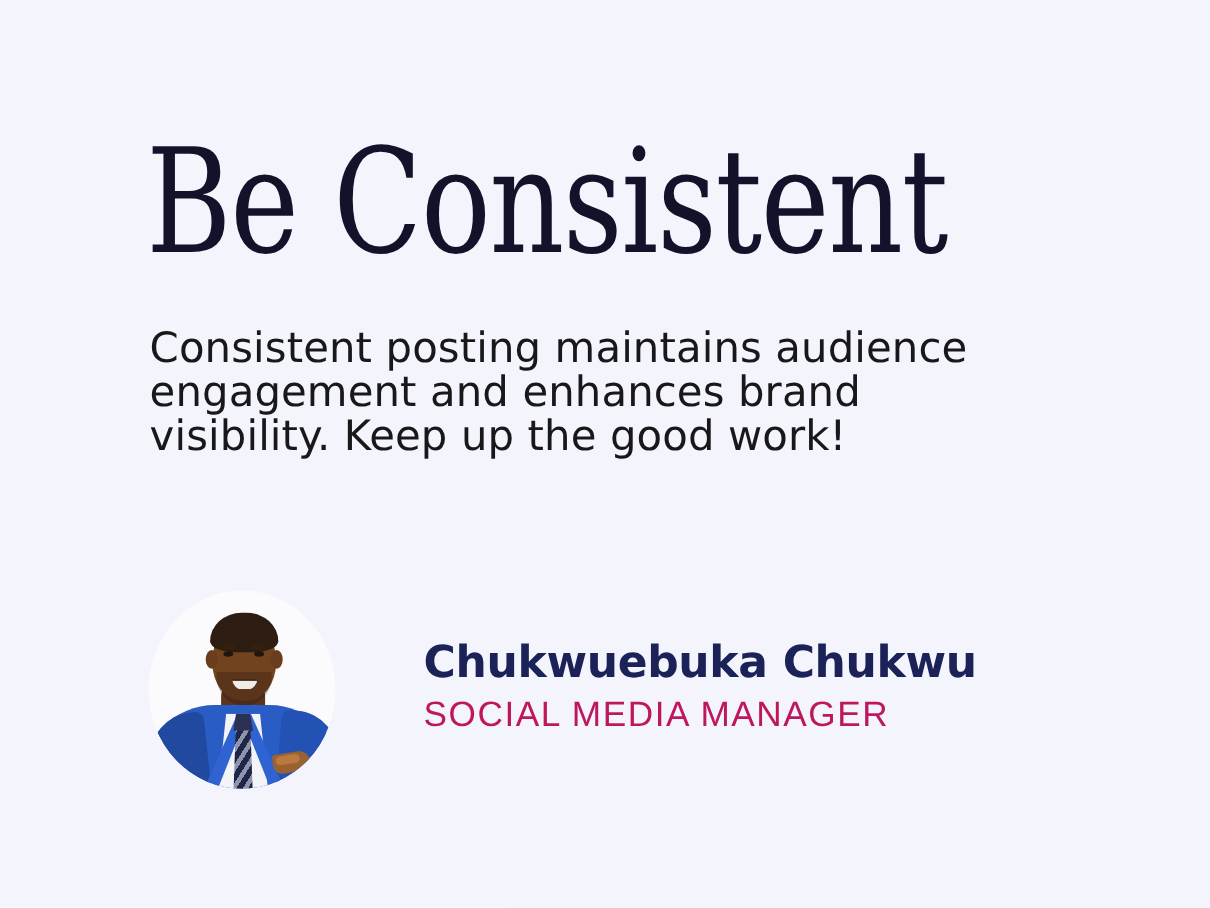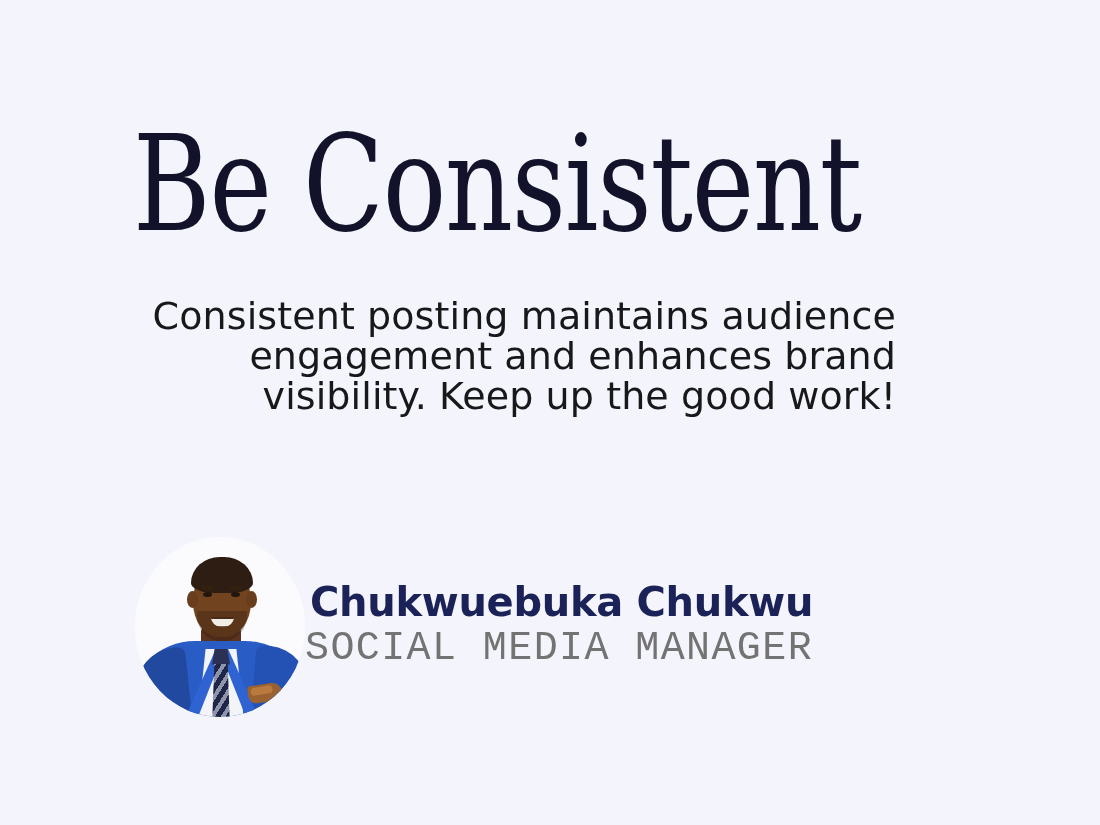--- a/index.html
+++ b/index.html
@@ -12,21 +12,20 @@
     overflow: hidden;
     font-family: "Liberation Sans", sans-serif;
   }
 
   #card {
     position: relative;
     width: 1100px;
     height: 825px;
     background: #f4f4fd;
     box-sizing: border-box;
-    text-align: right;
   }
 
   
   #headline {
     position: absolute;
     left: 133px;
     top: 118px;
     width: 860px;
     margin: 0;
     font-family: "DejaVu Serif", "Liberation Serif", serif;
@@ -267,39 +266,40 @@
     left: 62px;
     top: 74px;
     width: 50px;
     height: 30px;
     background: rgba(40,24,12,0.30);
     border-radius: 0 0 46% 46% / 0 0 86% 86%;
   }
 
   
   #name-block {
+    margin-left: 80px;
     padding-bottom: 4px;
   }
   #person-name {
     margin: 0;
     font-family: "DejaVu Sans", "Liberation Sans", sans-serif;
     font-weight: 700;
     font-size: 40px;
     line-height: 48px;
     letter-spacing: -0.3px;
     color: #1b2257;
   }
   #person-role {
     margin: 0;
-    font-family: Liberation Mono, monospace;
+    font-family: Liberation Sans, sans-serif;
     font-weight: 400;
-    font-size: 40px;
+    font-size: 32px;
     line-height: 46px;
     letter-spacing: 1.4px;
-    color: #737373;
+    color: #be185d;
   }
 </style>
 </head>
 <body>
 
 <div id="card">
 
   <h1 id="headline">Be Consistent</h1>
 
   <p id="body-copy">Consistent posting maintains audience engagement and enhances brand visibility. Keep up the good work!</p>

